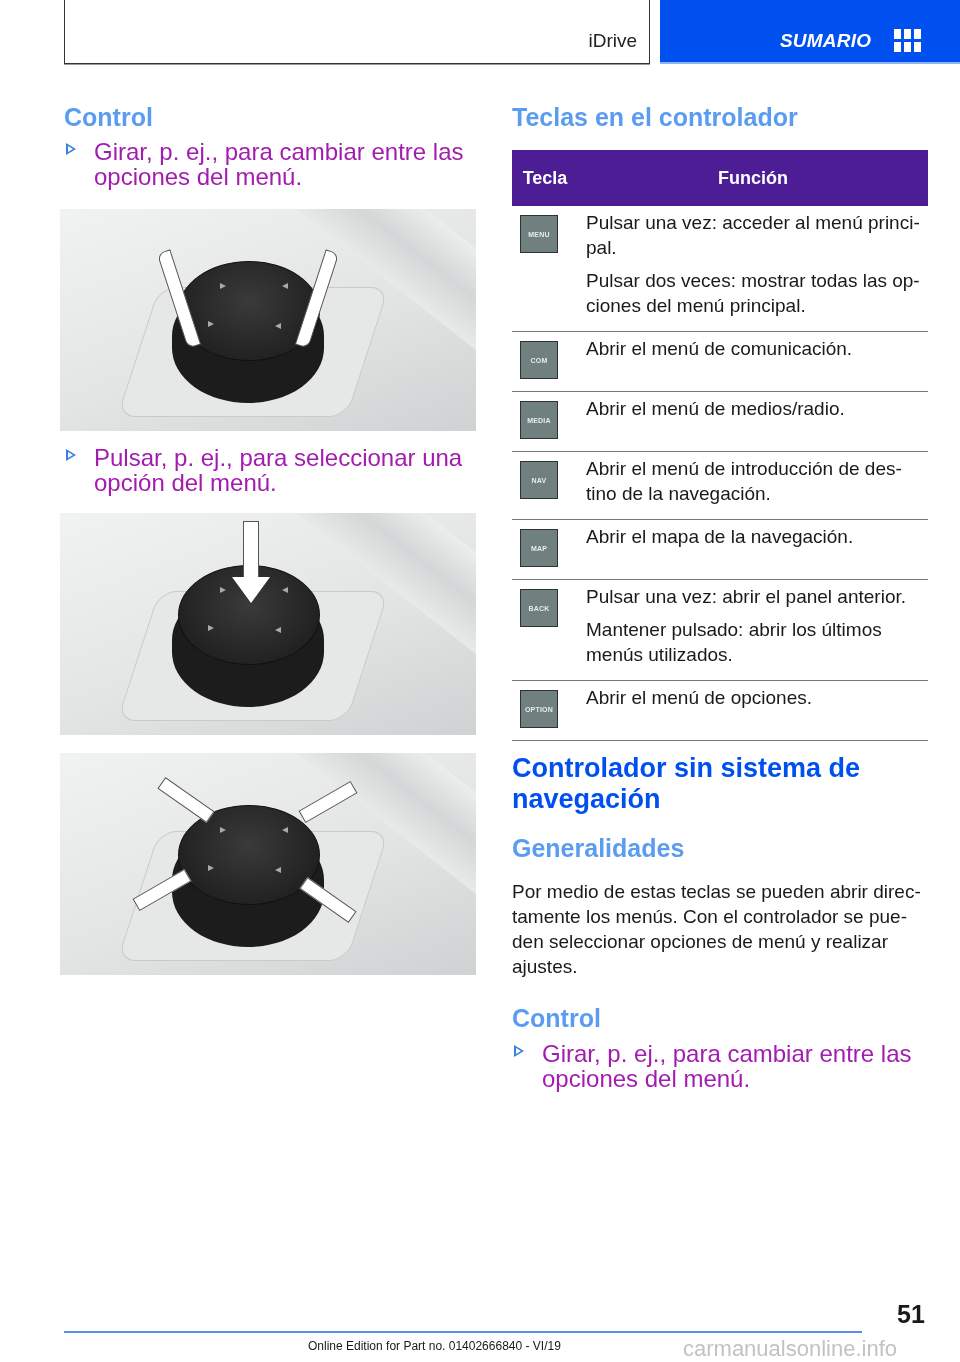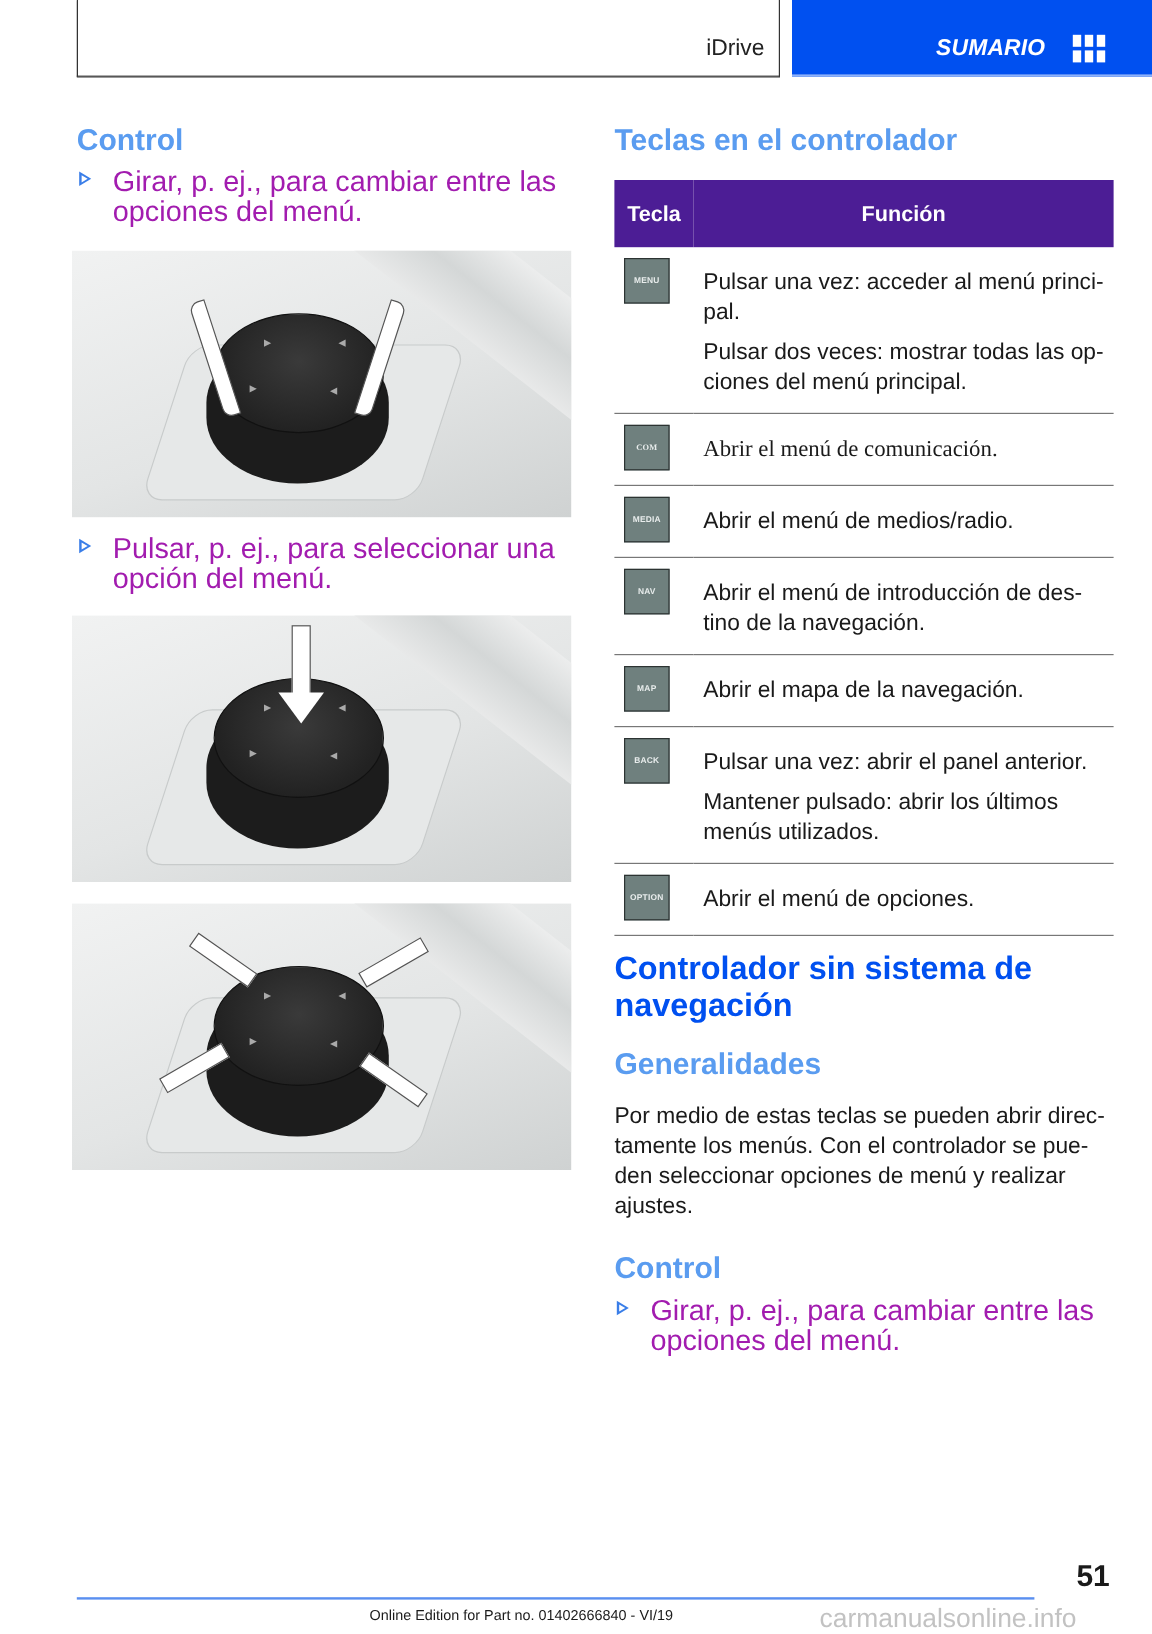--- a/index.html
+++ b/index.html
@@ -31,21 +31,21 @@
   .photo .knob-side { position: absolute; left: 112px; top: 72px; width: 152px; height: 122px; border-radius: 50% / 45%; background: #1c1c1c; }
   .photo .knob-top { position: absolute; left: 118px; top: 52px; width: 142px; height: 100px; border-radius: 50%; background: radial-gradient(ellipse at 50% 40%, #3a3a3a, #222 70%); border: 1px solid #111; }
   .photo .tk { position: absolute; width: 0; height: 0; border-top: 3px solid transparent; border-bottom: 3px solid transparent; border-left: 6px solid #aaa; }
   .photo .arrow { position: absolute; background: #fff; border: 1px solid #555; }
 
   
   .keytbl { width: 416px; border-collapse: collapse; margin-top: 16px; }
   .keytbl th { background: #4c1d95; color: #fff; font-size: 18px; font-weight: bold; text-align: center; height: 56px; padding: 0 8px; }
   .keytbl td { vertical-align: top; border-bottom: 1.5px solid #777; }
   .keytbl td.key { width: 66px; padding: 9px 0 0 8px; }
-  .keytbl td.fn { padding: 17px 0 13px 8px; font-size: 19px; line-height: 25px; }
+  .keytbl td.fn { padding: 4px 0 13px 8px; font-size: 19px; line-height: 25px; }
   .keytbl td.fn p + p { margin-top: 8px; }
   .keycap { width: 38px; height: 38px; background: #6f807e; border: 1.5px solid #2c3332; color: #e8ecec; font-size: 7px; font-weight: bold; display: flex; align-items: center; justify-content: center; letter-spacing: 0.2px; }
 
   .para { font-size: 19px; line-height: 25px; color: #1a1a1a; }
 
   
   .pgnum { position: absolute; left: 897px; top: 1300px; font-size: 25px; font-weight: bold; color: #1a1a1a; }
   .footline { position: absolute; left: 64px; top: 1331px; width: 798px; height: 2px; background: #5a8ff0; }
   .foottext { position: absolute; left: 308px; top: 1339px; font-size: 12px; color: #1a1a1a; white-space: nowrap; }
   .watermark { position: absolute; left: 683px; top: 1336px; font-size: 22px; color: #c2c2c2; white-space: nowrap; }
@@ -134,21 +134,21 @@
     <tbody>
       <tr>
         <td class="key">
             <div class="keycap">MENU</div>
           </td>
         <td class="fn">
             <p>Pulsar una vez: acceder al menú princi-pal.</p>
             <p>Pulsar dos veces: mostrar todas las op-ciones del menú principal.</p>
           </td>
       </tr>
-      <tr style="height:60px;font-family:Liberation Serif, serif;">
+      <tr style="height:60px;">
         <td class="key">
             <div class="keycap">COM</div>
           </td>
         <td class="fn">
             <p>Abrir el menú de comunicación.</p>
           </td>
       </tr>
       <tr style="height:60px;">
         <td class="key">
             <div class="keycap">MEDIA</div>

